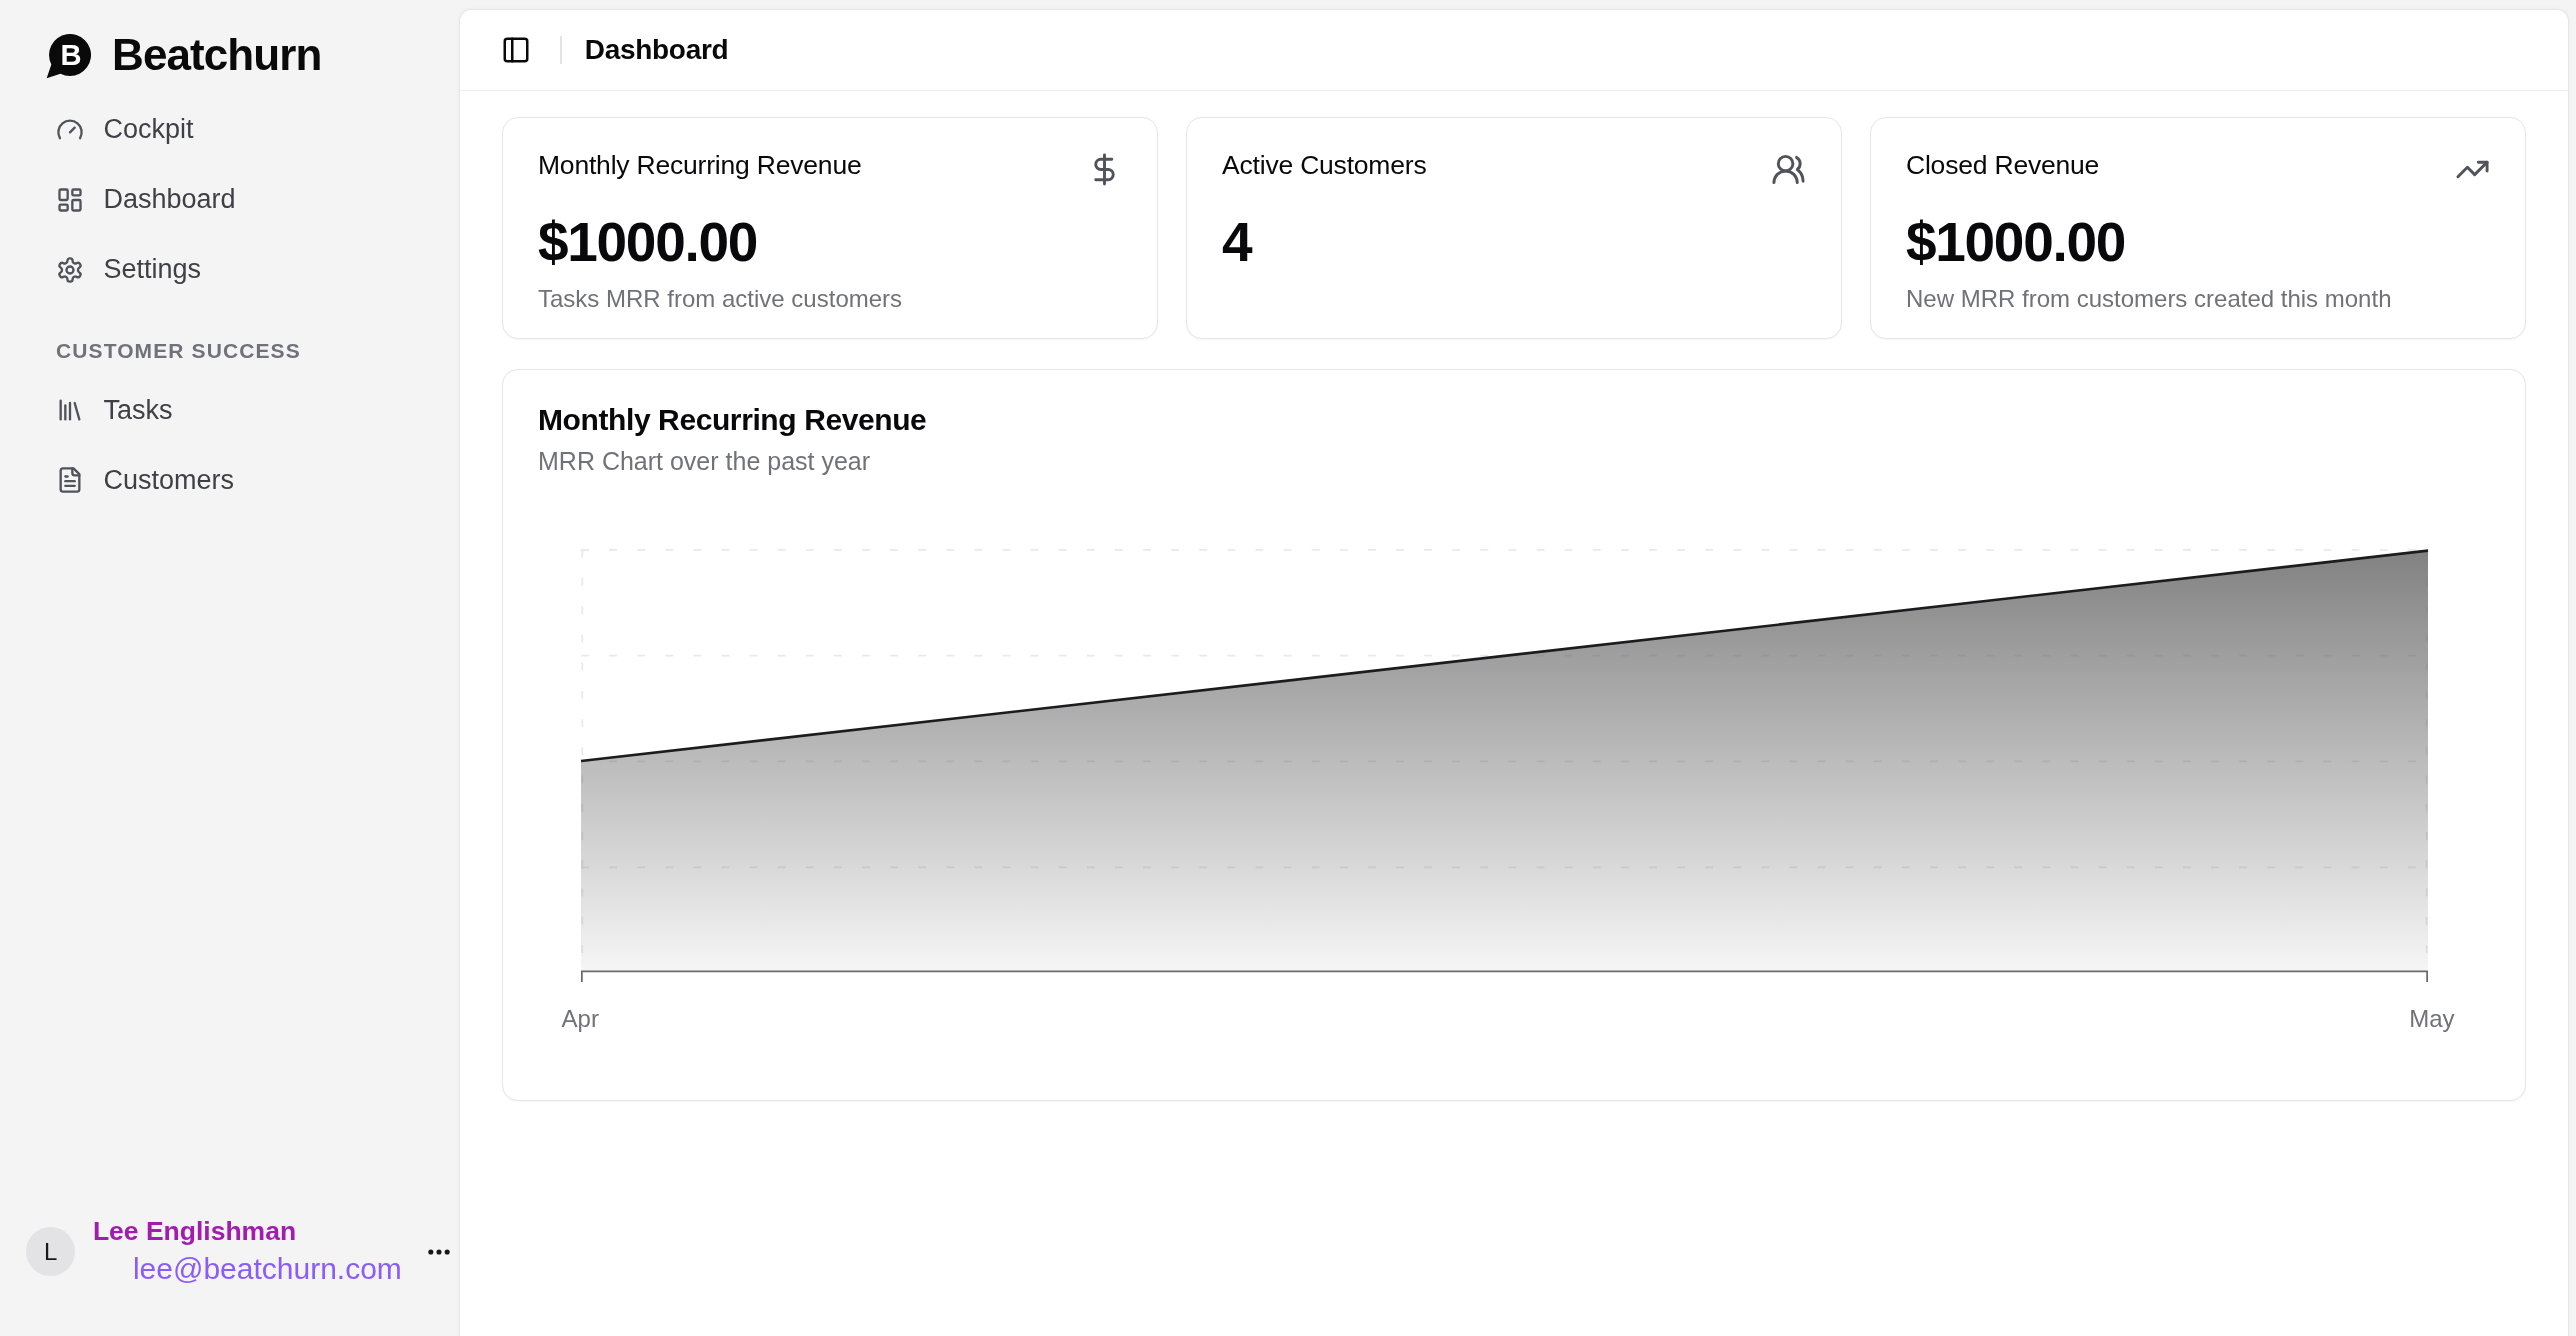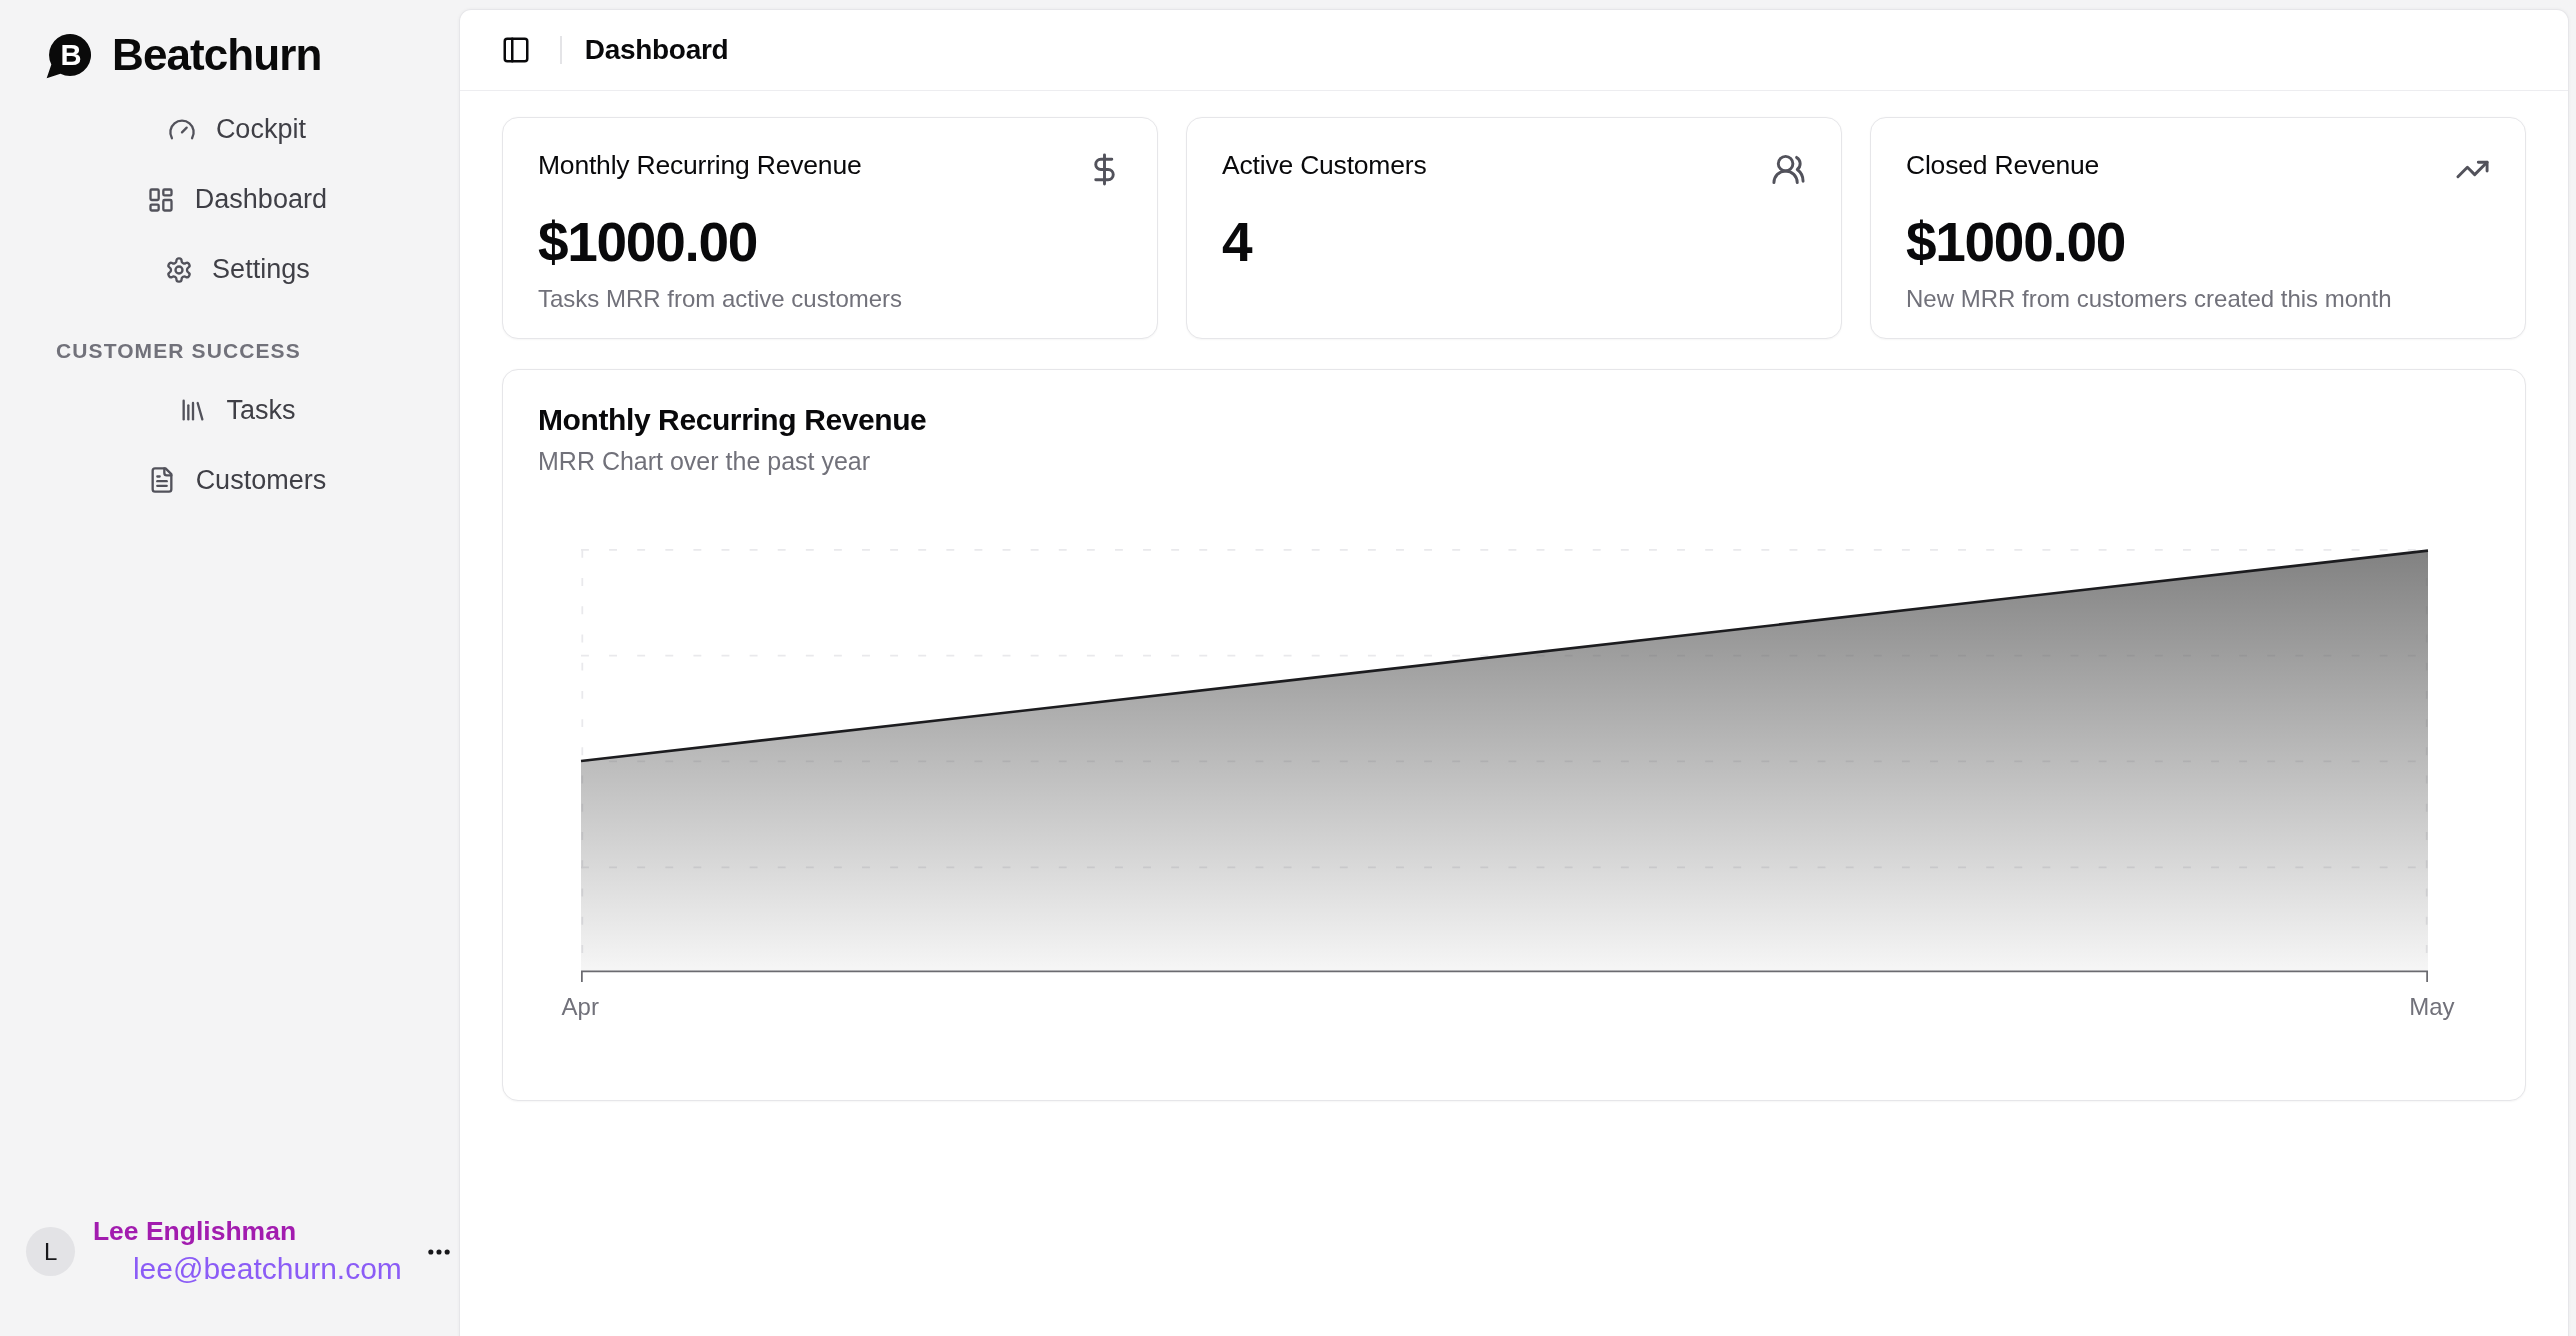--- a/index.html
+++ b/index.html
@@ -25,21 +25,21 @@
 
   .create-btn {
     margin-top: 34px; height: 63px; width: 100%;
     background:#18181b; color:#fafafa; border:none; border-radius:14px;
     display:flex; align-items:center; gap:17.6px; padding:0 17.6px 0 32px;
     font-family: inherit; font-size:27px; font-weight:600; letter-spacing:-0.2px;
     box-shadow: 0 0.9px 2.6px rgba(0,0,0,.25); cursor:pointer;
   }
   .create-btn svg { flex:0 0 auto; }
 
-  .nav { margin-top: 19.4px; display:flex; flex-direction:column; gap:14px;align-items:center; }
+  .nav { margin-top: 19.4px; display:flex; flex-direction:column; gap:14px; }
   .nav-item {
     height:56px; border-radius:8.8px; display:flex; align-items:center; gap:19.4px;
     padding:0 17.6px 0 35px; font-size:27px; color:#3f3f46; cursor:pointer;
   }
   .nav-item svg { color:#52525b; flex:0 0 auto; }
 
   .section-label {
     margin:41px 0 5.3px 35px; font-size:21px; font-weight:600;
     color:#71717a; letter-spacing:1.1px;
   }
@@ -98,21 +98,21 @@
     box-shadow: 0 0.9px 1.8px rgba(0,0,0,.04);
   }
   .chart-title { font-size:30px; font-weight:700; letter-spacing:-0.4px; line-height:35px; color:#09090b; }
   .chart-sub { margin-top:8.8px; font-size:25px; line-height:30px; color:#71717a; }
 
   .chart-wrap { margin:72px 62px 0 43px; position:relative; }
   .mrr-chart { display:block; width:100%; height:434px; overflow:visible; }
   .grid-line { stroke:#e9e9ec; stroke-width:2; stroke-dasharray:9 23; }
   .axis-line { stroke:#6b6b70; stroke-width:2; }
   .mrr-line { fill:none; stroke:#1c1c1f; stroke-width:3; }
-  .axis-labels { display:flex; justify-content:space-between; margin-top:11px; font-size:24px; color:#71717a;text-align:center; }
+  .axis-labels { display:flex; justify-content:space-between; margin-top:23px; font-size:24px; color:#71717a;text-align:center; }
   .axis-labels span:first-child { margin-left:-19.4px; }
   .axis-labels span:last-child { margin-right:-26.5px; }
 </style>
 </head>
 <body>
 
 <aside class="sidebar">
   <div class="logo-row">
     <svg class="logo-bubble" viewBox="0 0 24 24">
       <path d="M7.9 20A9 9 0 1 0 4 16.1L2 22Z" fill="#0a0a0a"></path>

